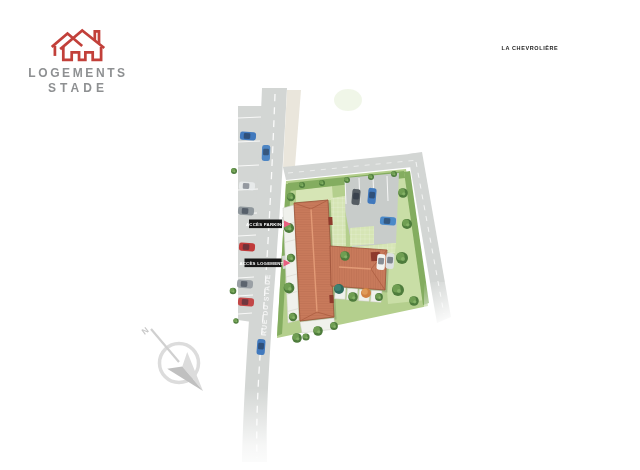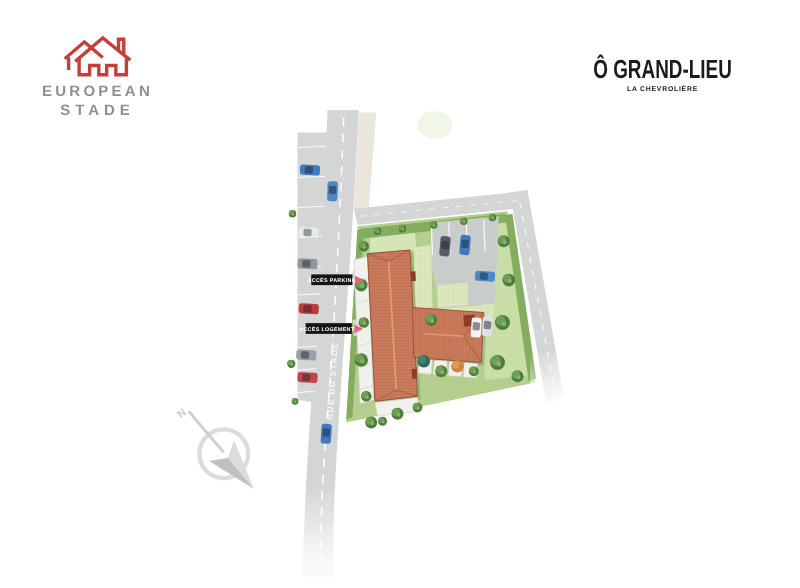--- a/index.html
+++ b/index.html
@@ -46,26 +46,25 @@
 <div class="canvas">
 
   <header class="brand">
     <svg width="64" height="42" viewBox="0 0 60 40" fill="none" stroke="var(--brand-red,#c2403a)" stroke-width="2.6" stroke-linecap="square">
       <path d="M6,23 L20,11 L33,22"></path>
       <path d="M8,24 V31"></path>
       <path d="M14,25 L34,8 L54,24"></path>
       <path d="M46,16 V9 H50 V19"></path>
       <path d="M16,25 V36 H24 V29 H31 V36 H37 V29 H44 V36 H52 V25"></path>
     </svg>
-    <div class="brand-line1">EUROPEAN</div>
+    <div class="brand-line1">LOGEMENTS</div>
     <div class="brand-line2">STADE</div>
   </header>
 
   <header class="project">
-    <div><span class="project-title">Ô GRAND-LIEU</span></div>
     <div class="project-location">LA CHEVROLIÈRE</div>
   </header>
 
   <svg class="plan" width="640" height="470" viewBox="0 0 640 470">
     <defs>
       <pattern id="tilesH" width="4" height="2.4" patternUnits="userSpaceOnUse">
         <line class="tileLine" x1="0" y1="1.2" x2="4" y2="1.2"></line>
       </pattern>
       <pattern id="tilesV" width="2.4" height="4" patternUnits="userSpaceOnUse">
         <line class="tileLine" x1="1.2" y1="0" x2="1.2" y2="4"></line>

